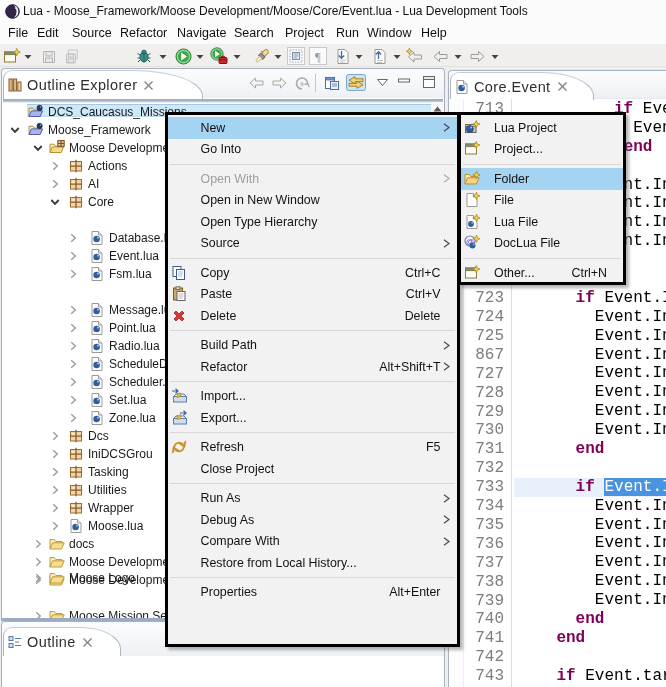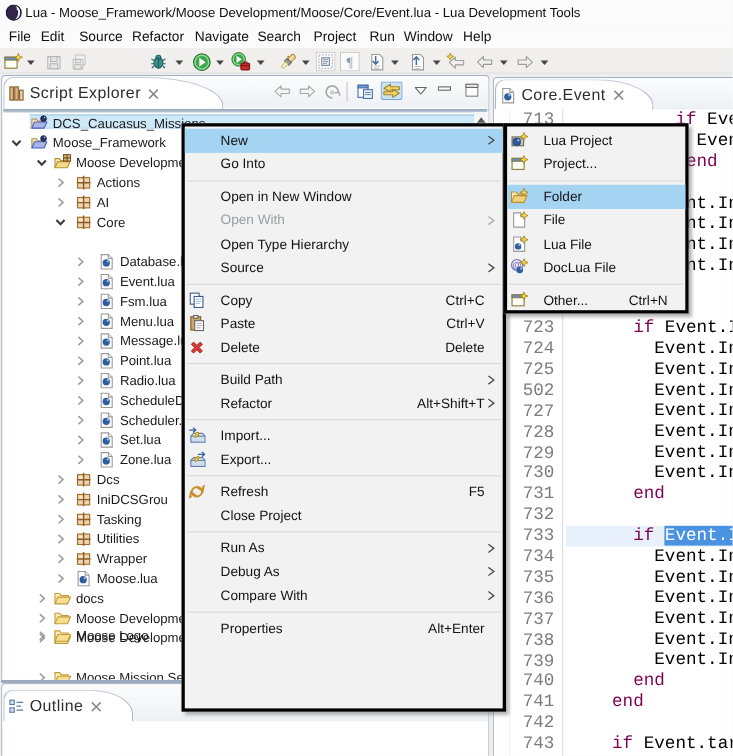--- a/index.html
+++ b/index.html
@@ -33,21 +33,21 @@
 .mi.grey{color:#9a9da1}
 .msep{height:8px;position:relative}
 .msep:after{content:"";position:absolute;left:2px;right:2px;top:3.5px;border-top:1px solid #d8d8d8}
 .hl{background:#a5d3f2}
 
 #ed-ruler{position:absolute;left:1px;top:28px;bottom:0;width:14px;background:#fdfdfd;border-right:1px solid #eee}
 #ed-nums{position:absolute;left:15px;top:28px;bottom:0;width:46px;background:#fff;color:#7d7d7d;font:16px/18.9px "Liberation Mono",monospace;text-align:right;padding:1px 6px 0 0}
 #ed-div{position:absolute;left:62px;top:28px;bottom:0;width:3px;border-left:1px solid #ddd}
 #ed-code{position:absolute;left:65px;top:28px;right:0;bottom:0;font:16px/18.9px "Liberation Mono",monospace;color:#000;padding-top:1px;overflow:hidden}
 #ed-code .cl{height:18.9px;white-space:pre;padding-left:4px}
-#ed-code .k{color:#7f0055;font-weight:normal}
+#ed-code .k{color:#7f0055;font-weight:bold}
 #ed-code .cur{background:#e8f1fb}
 #ed-code .sel{background:#4a93e0;color:#fff}
 </style></head><body>
 <div id="titlebar">
     <div class="abs" style="left:5px;top:4px">
       <svg width="15" height="15" viewBox="0 0 15 15">
         <circle cx="7.5" cy="7.5" r="6.8" fill="#332747" stroke="#201733"></circle>
         <path d="M9 1.3 A6.6 6.6 0 0 1 9 13.7 A8.8 8.8 0 0 0 9 1.3" fill="#f2eef8"></path>
         <circle cx="11" cy="4.2" r="0.9" fill="#f2eef8"></circle>
       </svg>
@@ -231,21 +231,21 @@
     </div>
   </div>
 <div class="panel" id="explorer" style="left:1px;top:68px;width:444px;height:553px;border-bottom:3px solid #9dabc2">
     <div class="phead">
       <div class="ptab" style="width:200px;border-top-right-radius:70px 26px">
         <svg width="16" height="16" viewBox="0 0 16 16">
           <rect x="2" y="2" width="3.2" height="12" fill="#d9b88a" stroke="#8a5d2b"></rect>
           <rect x="6.4" y="2" width="3.2" height="12" fill="#d9b88a" stroke="#8a5d2b"></rect>
           <rect x="10.8" y="5" width="3.2" height="9" fill="#e8d3b0" stroke="#8a5d2b"></rect>
         </svg>
-        <span class="lbl">Script Explorer</span>
+        <span class="lbl">Outline Explorer</span>
         <span class="x">
           <svg width="11" height="11" viewBox="0 0 11 11">
             <path d="M1 2 L2 1 L5.5 4.5 L9 1 L10 2 L6.5 5.5 L10 9 L9 10 L5.5 6.5 L2 10 L1 9 L4.5 5.5 Z" fill="#868686"></path>
           </svg>
         </span>
       </div>
       <div class="abs" style="left:246px;top:6px">
         <svg width="17" height="16" viewBox="0 0 17 16">
           <g transform="translate(0.5,0)">
             <path d="M1.5 8 L7 3 V6 H14.5 V10 H7 V13 Z" fill="#f4f4f4" stroke="#a8a8a8" stroke-linejoin="round"></path>
@@ -433,36 +433,20 @@
       </span>
       <span style="margin-left:8px" class="ticw">
         <svg width="16" height="16" viewBox="0 0 16 16">
           <path d="M3 1.5 H9.5 L13 5 V14.5 H3 Z" fill="#fff" stroke="#9a9a9a"></path>
           <path d="M9.5 1.5 V5 H13" fill="#eee" stroke="#9a9a9a"></path>
           <circle cx="7.6" cy="9" r="3.3" fill="#2f5e9e"></circle>
           <circle cx="9" cy="7.6" r="1.05" fill="#9fc0e8"></circle>
         </svg>
       </span>
       <span class="lbl">Fsm.lua</span>
-    </div>
-    <div class="trow" style="top:214px">
-      <span class="ex" style="margin-left:63px">
-        <svg width="16" height="16" viewBox="0 0 16 16">
-          <path d="M6.2 4.3 L10.3 8 L6.2 11.7" fill="none" stroke="#9b9b9b" stroke-width="1.4"></path>
-        </svg>
-      </span>
-      <span style="margin-left:8px" class="ticw">
-        <svg width="16" height="16" viewBox="0 0 16 16">
-          <path d="M3 1.5 H9.5 L13 5 V14.5 H3 Z" fill="#fff" stroke="#9a9a9a"></path>
-          <path d="M9.5 1.5 V5 H13" fill="#eee" stroke="#9a9a9a"></path>
-          <circle cx="7.6" cy="9" r="3.3" fill="#2f5e9e"></circle>
-          <circle cx="9" cy="7.6" r="1.05" fill="#9fc0e8"></circle>
-        </svg>
-      </span>
-      <span class="lbl">Menu.lua</span>
     </div>
     <div class="trow" style="top:232px">
       <span class="ex" style="margin-left:63px">
         <svg width="16" height="16" viewBox="0 0 16 16">
           <path d="M6.2 4.3 L10.3 8 L6.2 11.7" fill="none" stroke="#9b9b9b" stroke-width="1.4"></path>
         </svg>
       </span>
       <span style="margin-left:8px" class="ticw">
         <svg width="16" height="16" viewBox="0 0 16 16">
           <path d="M3 1.5 H9.5 L13 5 V14.5 H3 Z" fill="#fff" stroke="#9a9a9a"></path>
@@ -779,21 +763,21 @@
       <div>716</div>
       <div>717</div>
       <div>718</div>
       <div>719</div>
       <div>720</div>
       <div>721</div>
       <div>722</div>
       <div>723</div>
       <div>724</div>
       <div>725</div>
-      <div>502</div>
+      <div>867</div>
       <div>727</div>
       <div>728</div>
       <div>729</div>
       <div>730</div>
       <div>731</div>
       <div>732</div>
       <div>733</div>
       <div>734</div>
       <div>735</div>
       <div>736</div>
@@ -848,32 +832,32 @@
         <svg width="7" height="9" viewBox="0 0 7 9">
           <path d="M1 0.8 L6 4.5 L1 8.2" fill="none" stroke="#4a4a4a" stroke-width="1.2"></path>
         </svg>
       </span>
     </div>
     <div class="mi">
       <span class="ic" style="position:relative"></span>
       <span class="lbl" style="position:relative">Go Into</span>
     </div>
     <div class="msep"></div>
-    <div class="mi">
-      <span class="ic" style="position:relative"></span>
-      <span class="lbl" style="position:relative">Open in New Window</span>
-    </div>
     <div class="mi grey">
       <span class="ic" style="position:relative"></span>
       <span class="lbl" style="position:relative">Open With</span>
       <span class="arr">
         <svg width="7" height="9" viewBox="0 0 7 9">
           <path d="M1 0.8 L6 4.5 L1 8.2" fill="none" stroke="#aaa" stroke-width="1.2"></path>
         </svg>
       </span>
+    </div>
+    <div class="mi">
+      <span class="ic" style="position:relative"></span>
+      <span class="lbl" style="position:relative">Open in New Window</span>
     </div>
     <div class="mi">
       <span class="ic" style="position:relative"></span>
       <span class="lbl" style="position:relative">Open Type Hierarchy</span>
     </div>
     <div class="mi">
       <span class="ic" style="position:relative"></span>
       <span class="lbl" style="position:relative">Source</span>
       <span class="arr">
         <svg width="7" height="9" viewBox="0 0 7 9">
@@ -992,20 +976,24 @@
       </span>
     </div>
     <div class="mi">
       <span class="ic" style="position:relative"></span>
       <span class="lbl" style="position:relative">Compare With</span>
       <span class="arr">
         <svg width="7" height="9" viewBox="0 0 7 9">
           <path d="M1 0.8 L6 4.5 L1 8.2" fill="none" stroke="#4a4a4a" stroke-width="1.2"></path>
         </svg>
       </span>
+    </div>
+    <div class="mi">
+      <span class="ic" style="position:relative"></span>
+      <span class="lbl" style="position:relative">Restore from Local History...</span>
     </div>
     <div class="msep"></div>
     <div class="mi">
       <span class="ic" style="position:relative"></span>
       <span class="lbl" style="position:relative">Properties</span>
       <span class="acc">Alt+Enter</span>
     </div>
   </div>
 <div class="menu" id="submenu" style="left:458px;top:112px;width:168px;height:173px">
     <div class="mi">

